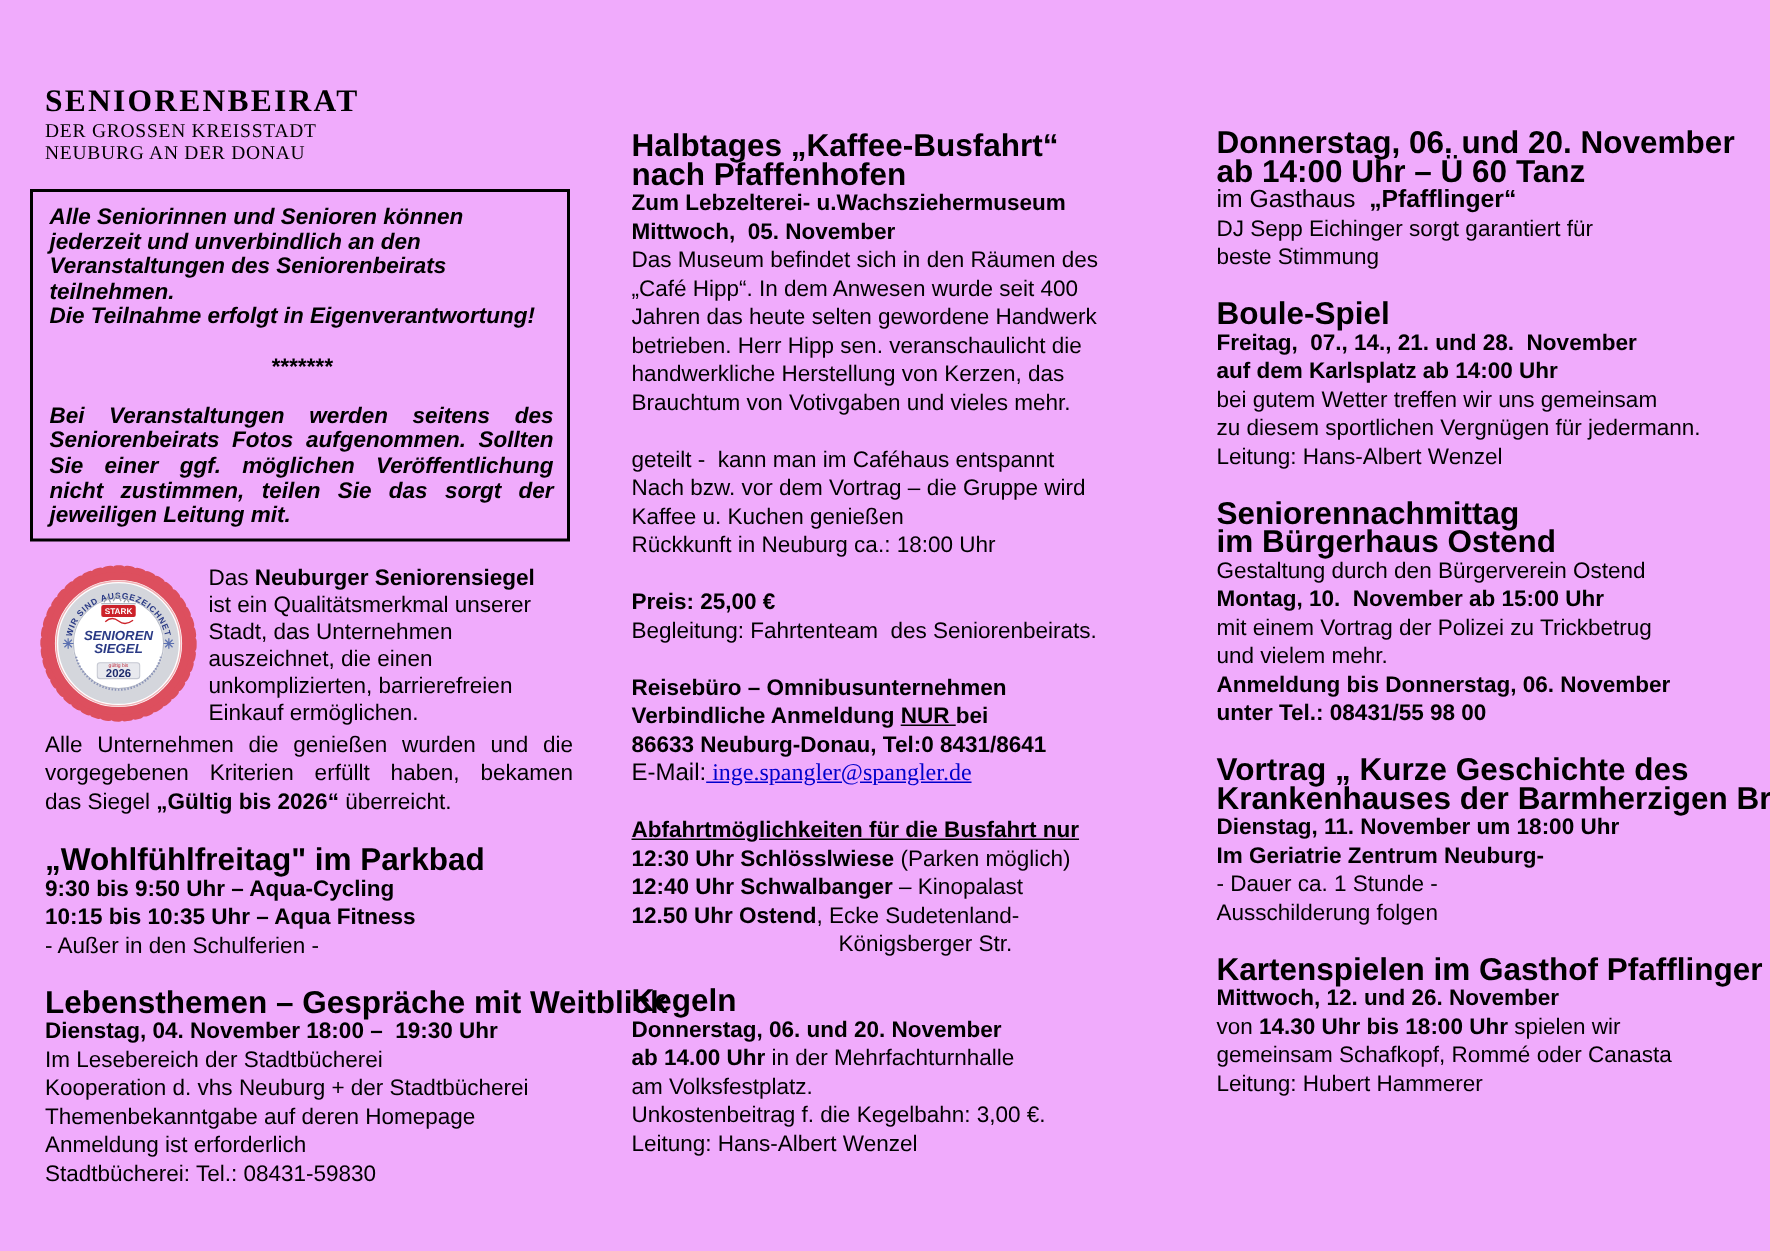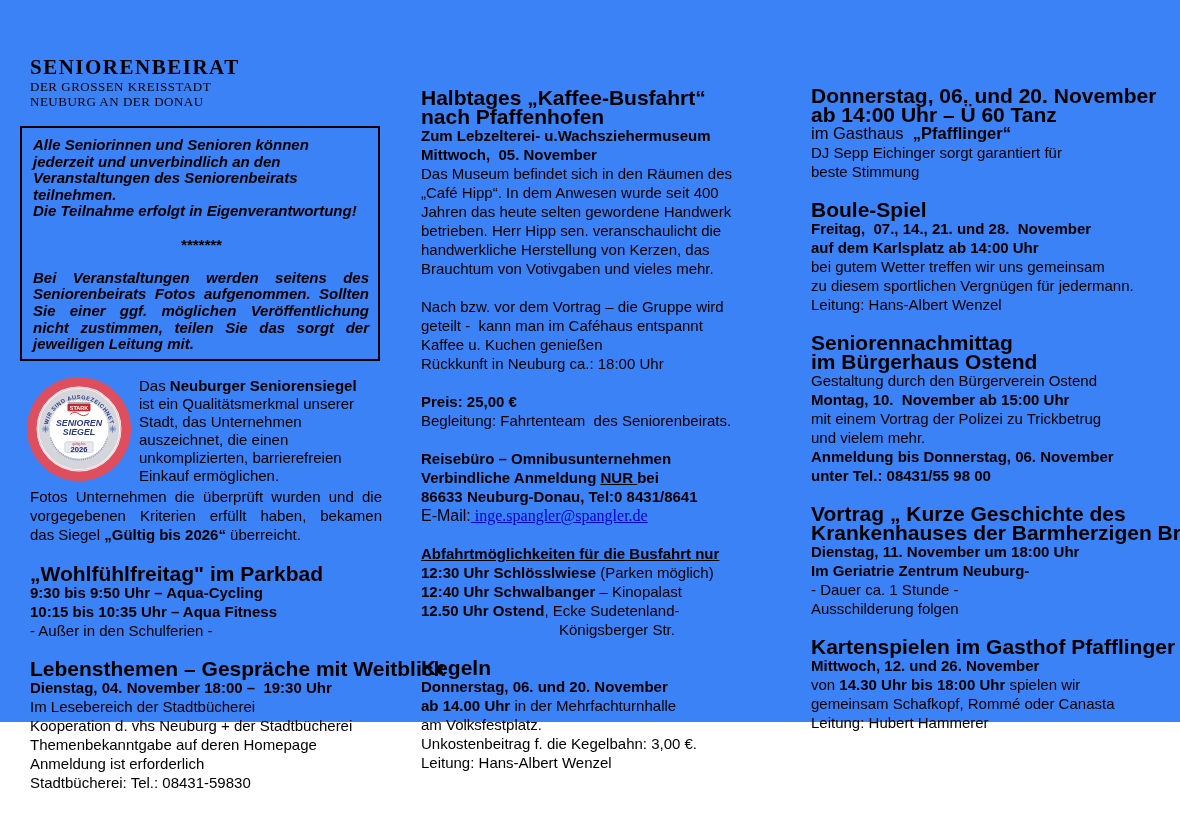--- a/index.html
+++ b/index.html
@@ -1,20 +1,20 @@
 <!DOCTYPE html>
 <html><head>
 <meta charset="utf-8">
 <style>
   html,body{margin:0;padding:0;}
   body{
     width:1180px;height:834px;background:#ffffff;color:#000;
     font-family:"Liberation Sans",sans-serif;overflow:hidden;
   }
-  .page{position:relative;width:1180px;height:722px;background:#3b82f6;}
+  .page{position:relative;width:1180px;height:834px;background:#f0abfc;}
 
   .col{position:absolute;top:0;}
   #col-left{left:30px;width:352px;}
   #col-mid{left:421px;top:88px;width:342px;}
   #col-right{left:811px;top:86px;width:342px;}
 
   
   .ln{font-size:15px;line-height:19px;white-space:pre;}
   .ln.h{font-size:21px;font-weight:bold;}
   .ln.hz{font-size:16.5px;}
@@ -117,21 +117,21 @@
           <div class="ln"><span>Das </span><span class="b">Neuburger Seniorensiegel</span></div>
           <div class="ln"><span>ist ein Qualitätsmerkmal unserer</span></div>
           <div class="ln"><span>Stadt, das Unternehmen</span></div>
           <div class="ln"><span>auszeichnet, die einen</span></div>
           <div class="ln"><span>unkomplizierten, barrierefreien</span></div>
           <div class="ln"><span>Einkauf ermöglichen.</span></div>
         </div>
     </div>
 
     <div class="below-seal">
-        <div class="ln j"><span>Fotos Unternehmen die überprüft wurden und die</span></div>
+        <div class="ln j"><span>Alle Unternehmen die genießen wurden und die</span></div>
         <div class="ln j"><span>vorgegebenen Kriterien erfüllt haben, bekamen</span></div>
         <div class="ln"><span>das Siegel </span><span class="b">„Gültig bis 2026“</span><span> überreicht.</span></div>
       </div>
 
     <div class="left-lines">
         <div class="ln h"><span>„Wohlfühlfreitag" im Parkbad</span></div>
         <div class="ln"><span class="b">9:30 bis 9:50 Uhr – Aqua-Cycling</span></div>
         <div class="ln"><span class="b">10:15 bis 10:35 Uhr – Aqua Fitness</span></div>
         <div class="ln"><span>- Außer in den Schulferien -</span></div>
         <div class="ln bl"></div>
@@ -150,22 +150,22 @@
       <div class="ln h"><span>nach Pfaffenhofen</span></div>
       <div class="ln"><span class="b">Zum Lebzelterei- u.Wachsziehermuseum</span></div>
       <div class="ln"><span class="b">Mittwoch,  05. November</span></div>
       <div class="ln"><span>Das Museum befindet sich in den Räumen des</span></div>
       <div class="ln"><span>„Café Hipp“. In dem Anwesen wurde seit 400</span></div>
       <div class="ln"><span>Jahren das heute selten gewordene Handwerk</span></div>
       <div class="ln"><span>betrieben. Herr Hipp sen. veranschaulicht die</span></div>
       <div class="ln"><span>handwerkliche Herstellung von Kerzen, das</span></div>
       <div class="ln"><span>Brauchtum von Votivgaben und vieles mehr.</span></div>
       <div class="ln bl"></div>
+      <div class="ln"><span>geteilt -  kann man im Caféhaus entspannt</span></div>
       <div class="ln"><span>Nach bzw. vor dem Vortrag – die Gruppe wird</span></div>
-      <div class="ln"><span>geteilt -  kann man im Caféhaus entspannt</span></div>
       <div class="ln"><span>Kaffee u. Kuchen genießen</span></div>
       <div class="ln"><span>Rückkunft in Neuburg ca.: 18:00 Uhr</span></div>
       <div class="ln bl"></div>
       <div class="ln"><span class="b">Preis: 25,00 €</span></div>
       <div class="ln"><span>Begleitung: Fahrtenteam  des Seniorenbeirats.</span></div>
       <div class="ln bl"></div>
       <div class="ln"><span class="b">Reisebüro – Omnibusunternehmen</span></div>
       <div class="ln"><span class="b">Verbindliche Anmeldung </span><span class="b u">NUR </span><span class="b">bei</span></div>
       <div class="ln"><span class="b">86633 Neuburg-Donau, Tel:0 8431/8641</span></div>
       <div class="ln"><span class="g">E-Mail:</span><span class="lnk"> inge.spangler@spangler.de</span></div>

